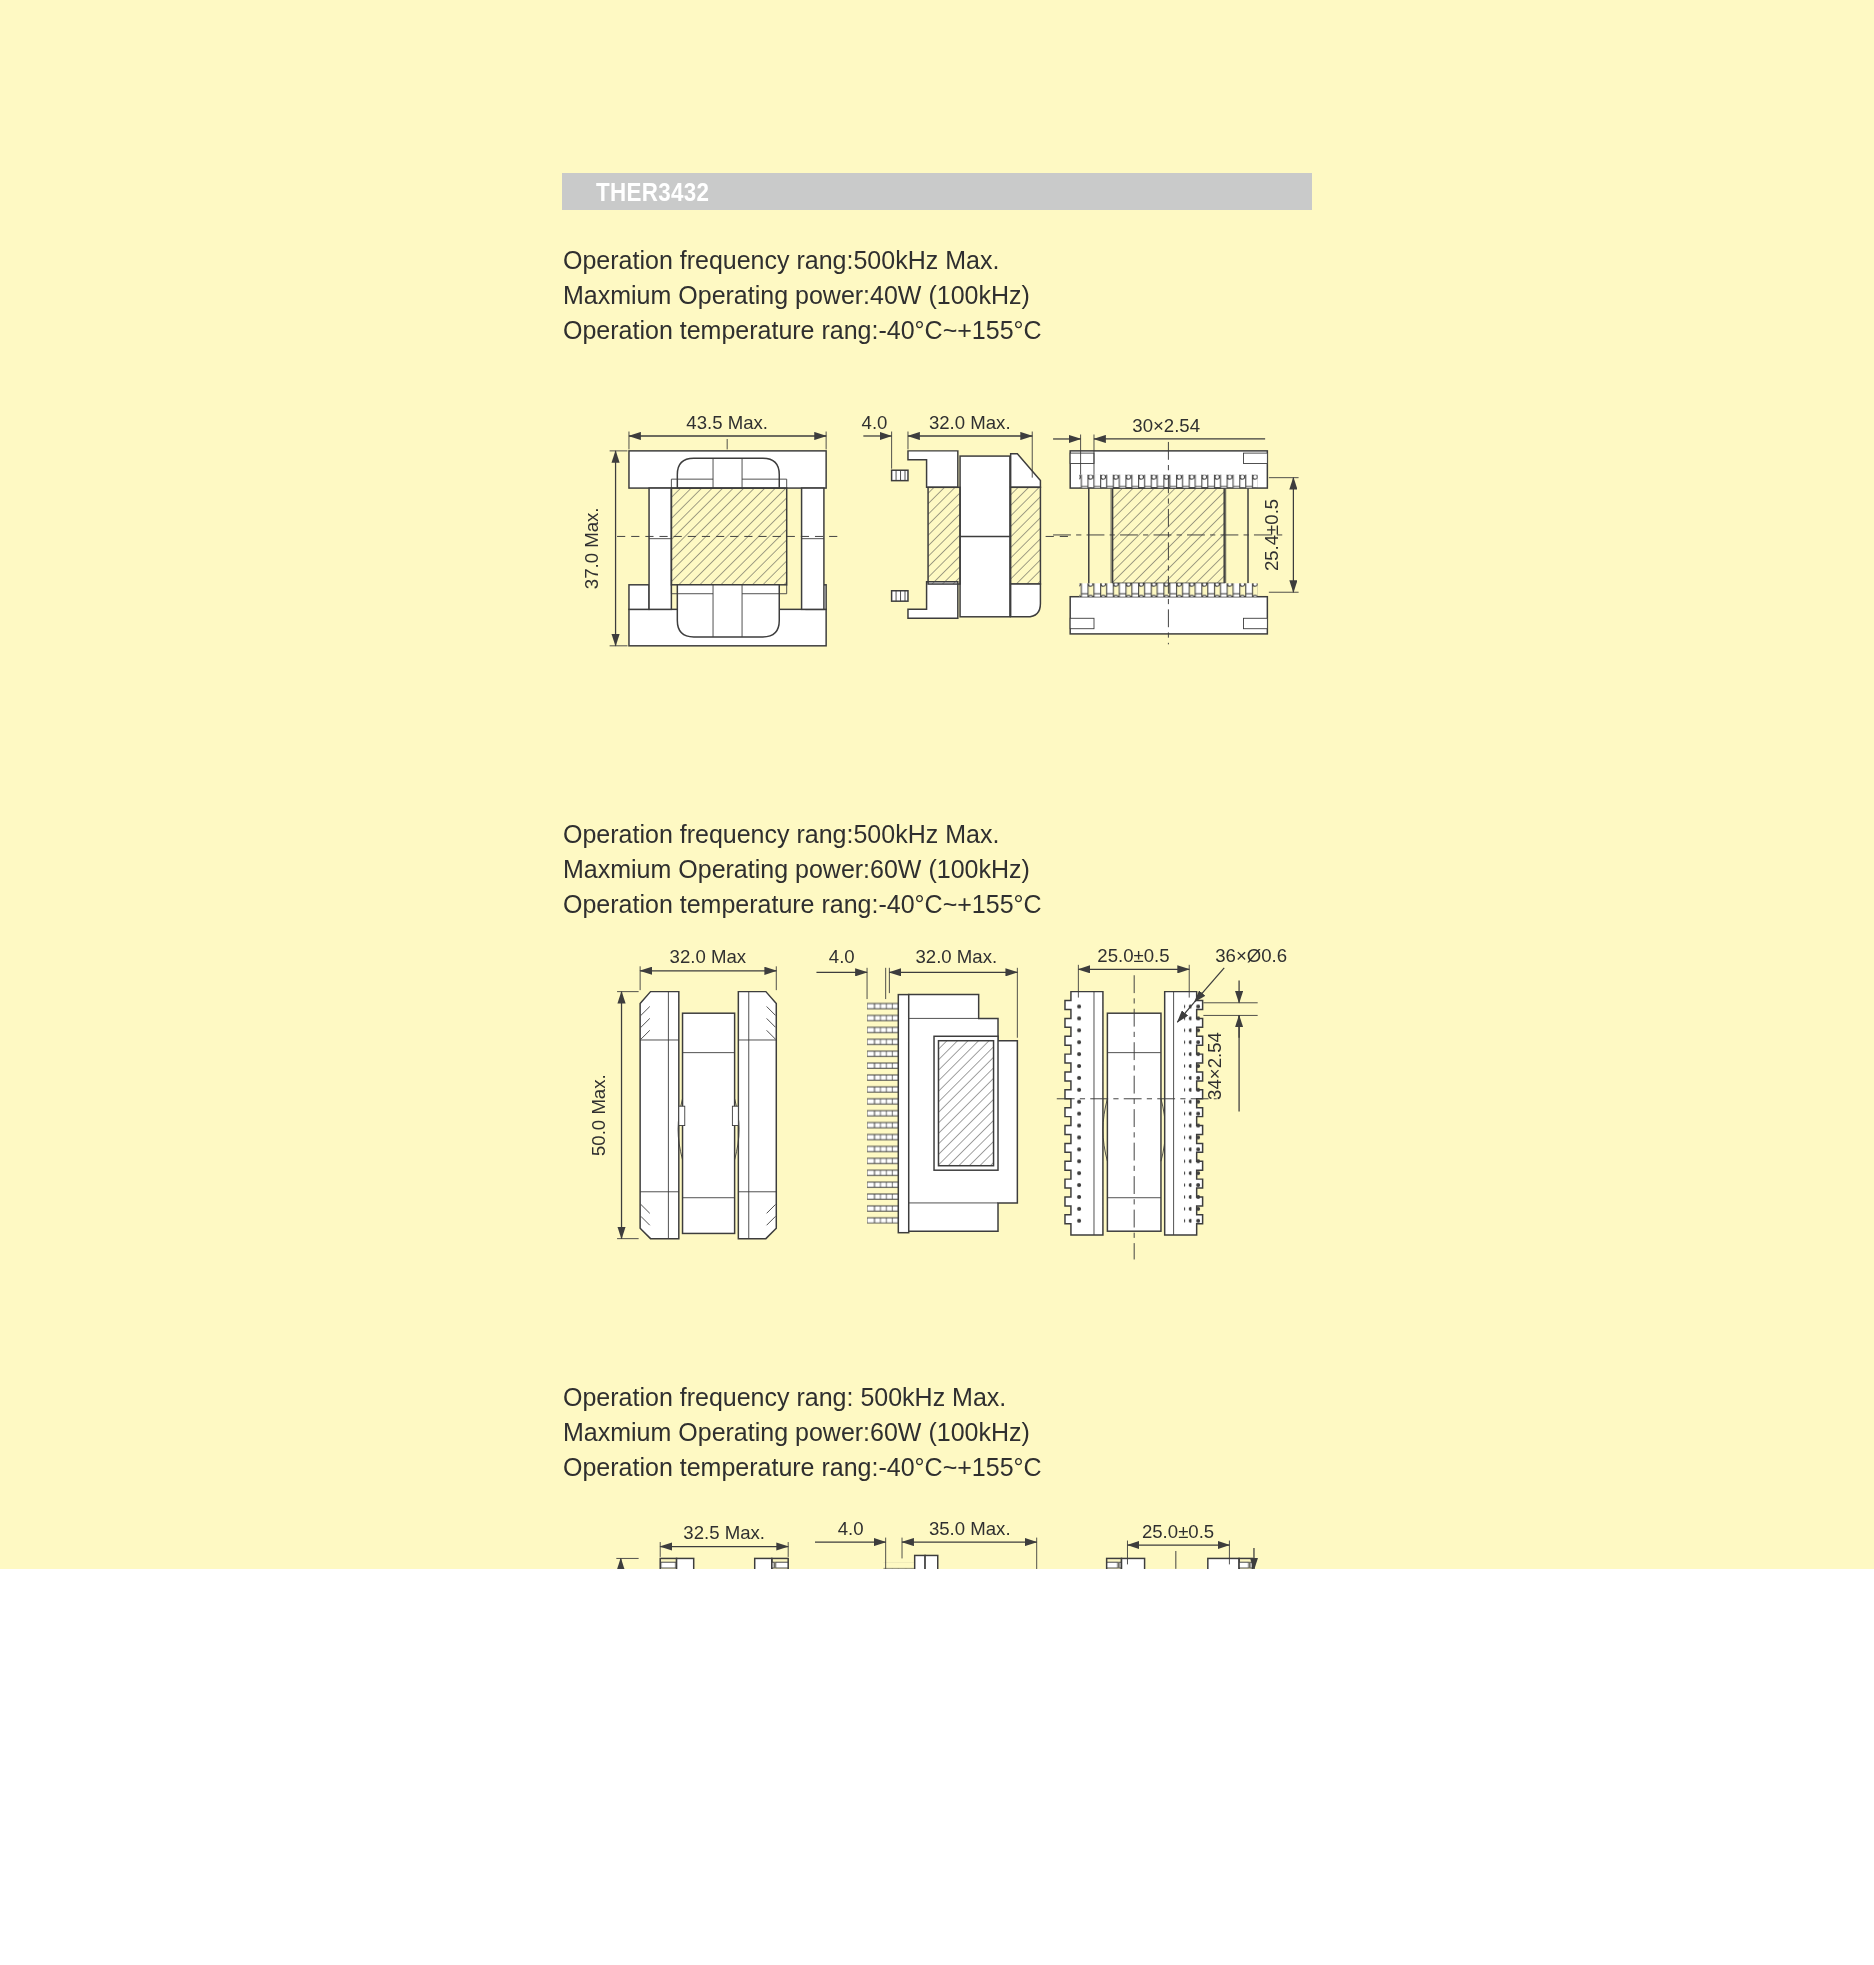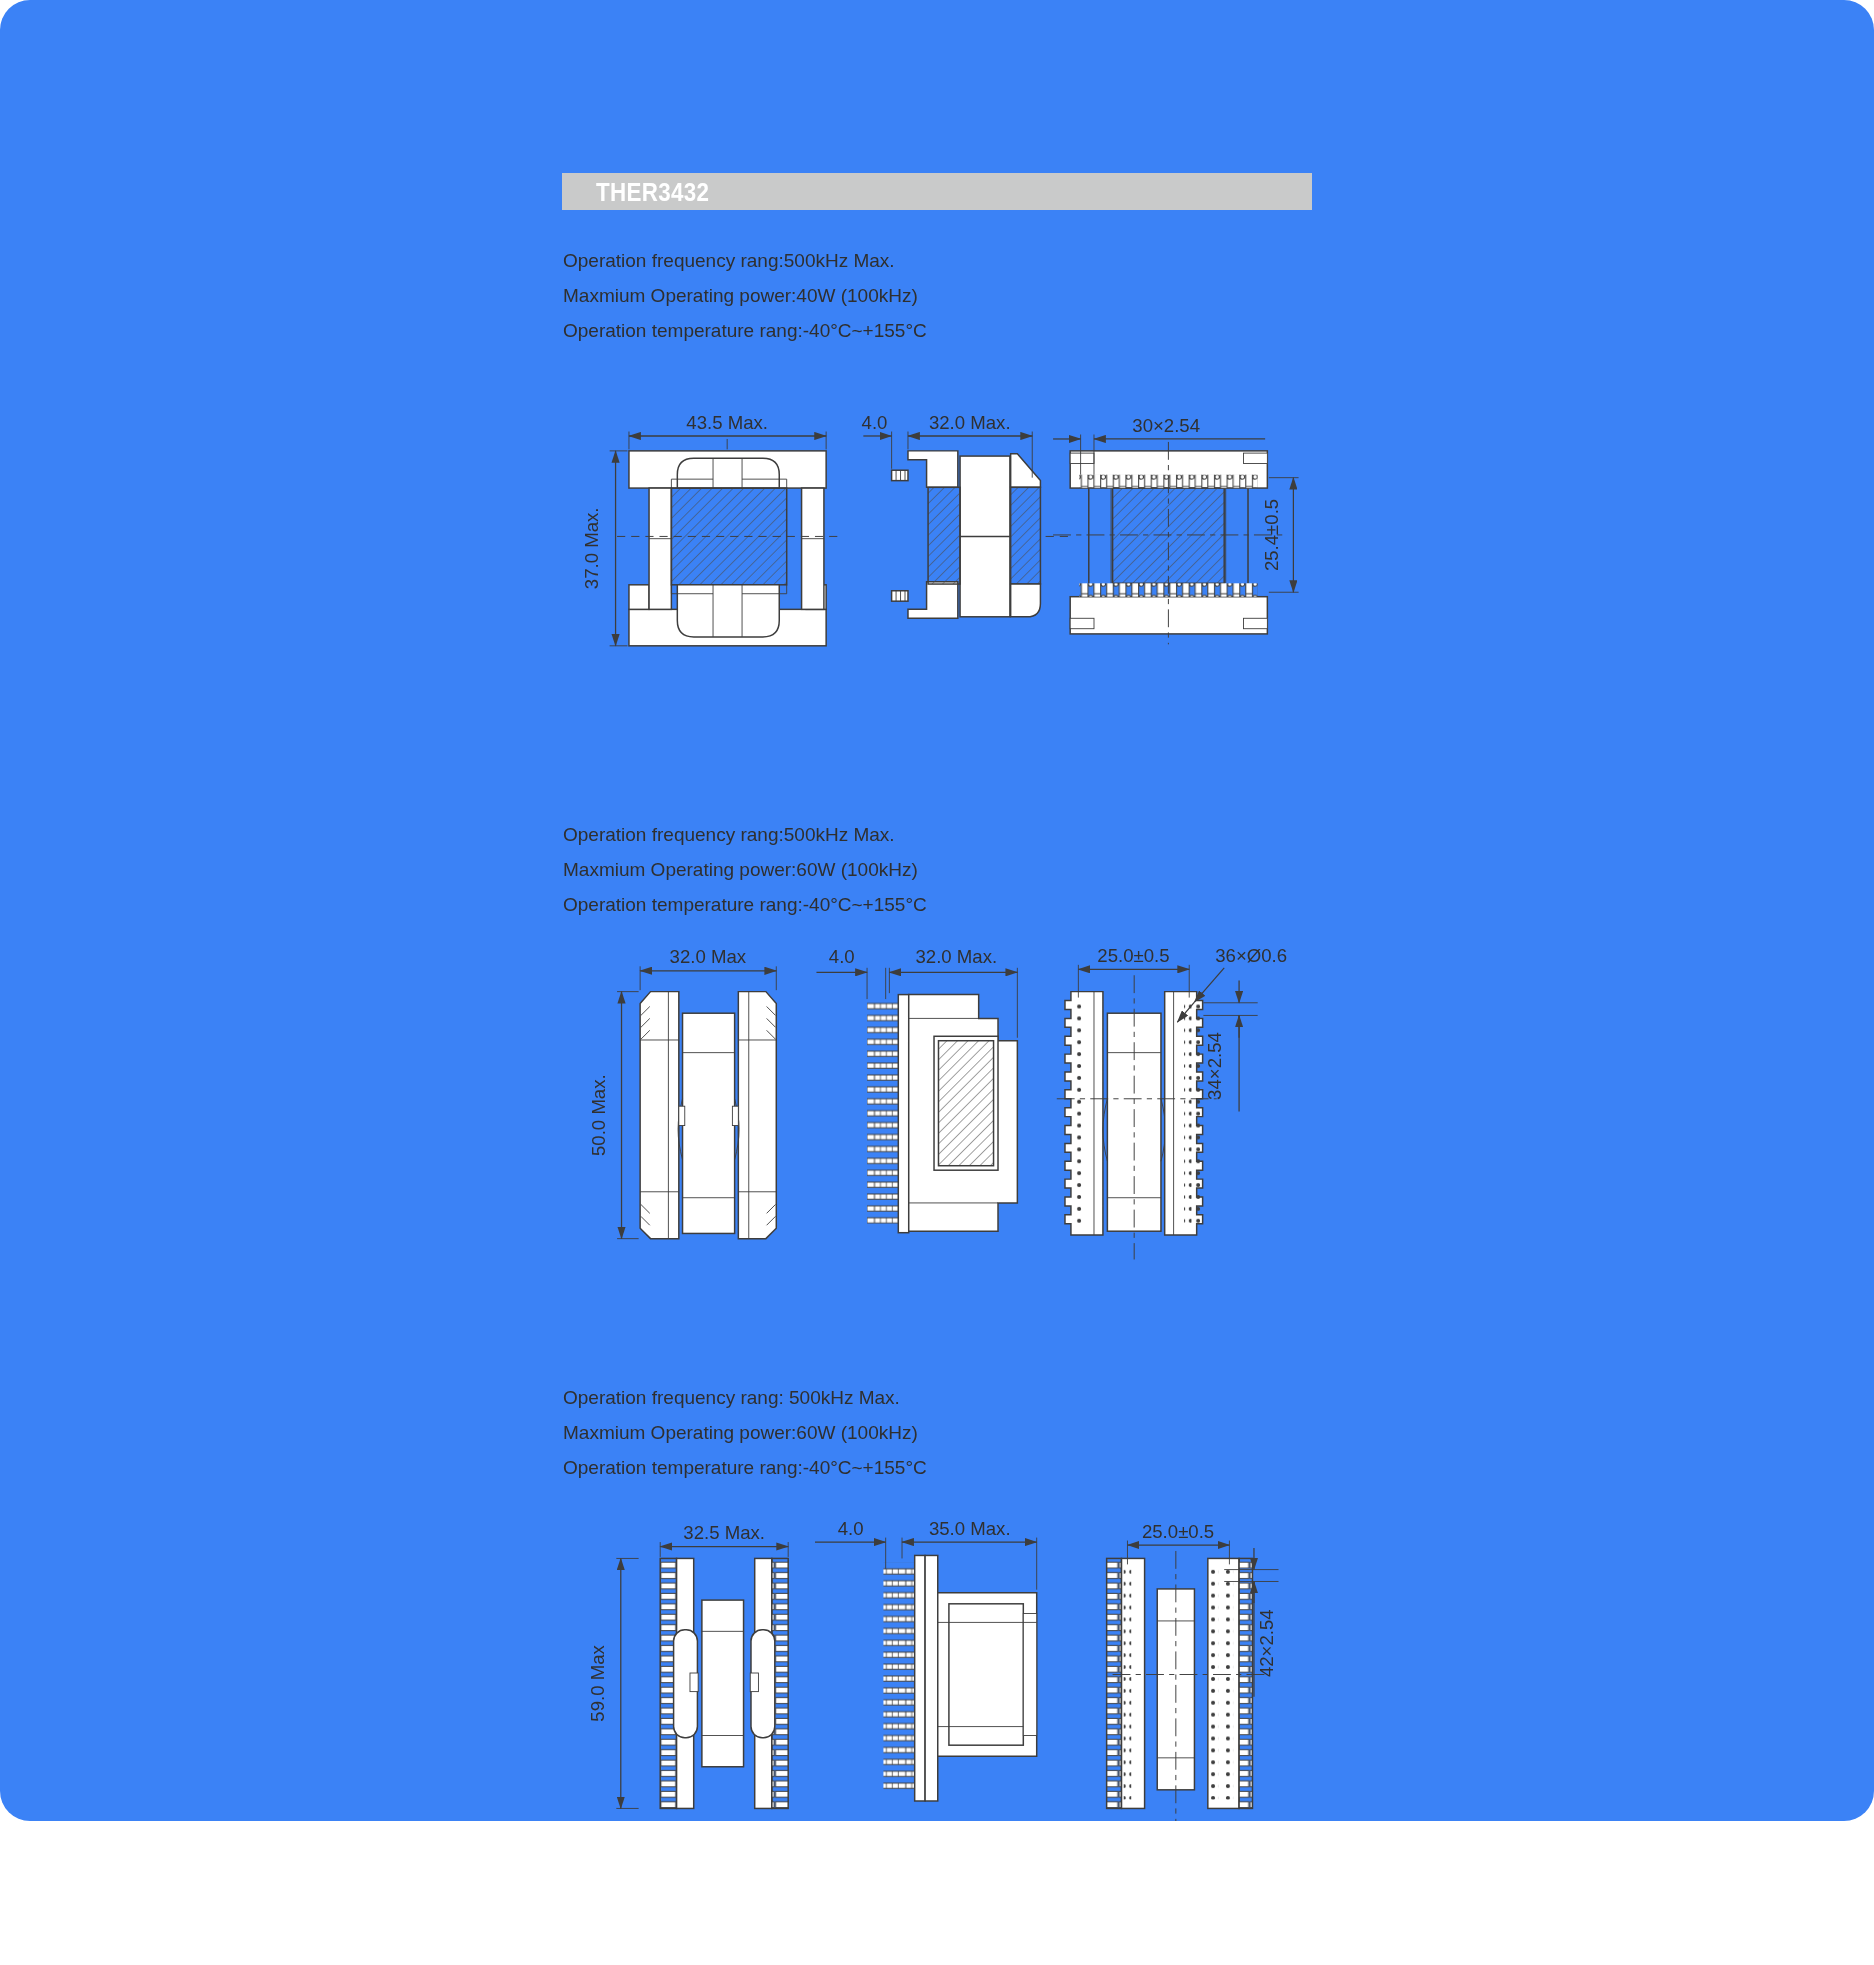--- a/index.html
+++ b/index.html
@@ -1,22 +1,22 @@
 <!DOCTYPE html>
 <html style="font-size:12px"><head>
 <meta charset="utf-8">
 <style>
   html,body{margin:0;padding:0;background:#fff;}
-  #page{position:relative;width:1874px;height:1821px;background:#3b82f6;overflow:hidden;
-        font-family:"Liberation Sans",sans-serif;border-radius:30px;}
+  #page{position:relative;width:1874px;height:1569px;background:#fef9c3;overflow:hidden;
+        font-family:"Liberation Sans",sans-serif;}
   .bar{position:absolute;left:562px;width:750px;height:37px;background:#c9caca;}
   .bar .bar-label{display:inline-block;margin-left:34px;line-height:39px;color:#ffffff;
         font-weight:bold;font-size:26px;letter-spacing:0.4px;transform:scaleX(.86);
         transform-origin:0 50%;white-space:nowrap;}
-  .specs{position:absolute;left:563px;width:749px;color:#2f2f2f;font-size:19px;
+  .specs{position:absolute;left:563px;width:749px;color:#2f2f2f;font-size:25px;
         line-height:35px;white-space:nowrap;}
   svg.drw{position:absolute;left:562px;overflow:visible;}
   
   .s  {stroke:#3d3d3d;stroke-width:2;}
   .d  {stroke:#3d3d3d;stroke-width:1.7;}
   .t  {stroke:#3d3d3d;stroke-width:1.2;}
   .cl {stroke:#3d3d3d;stroke-width:1.3;stroke-dasharray:24 7 7 7;}
   .dsh{stroke:#3d3d3d;stroke-width:1.3;stroke-dasharray:11 8;}
   text{font-family:"Liberation Sans",sans-serif;font-size:25px;fill:#303030;}
 </style>

